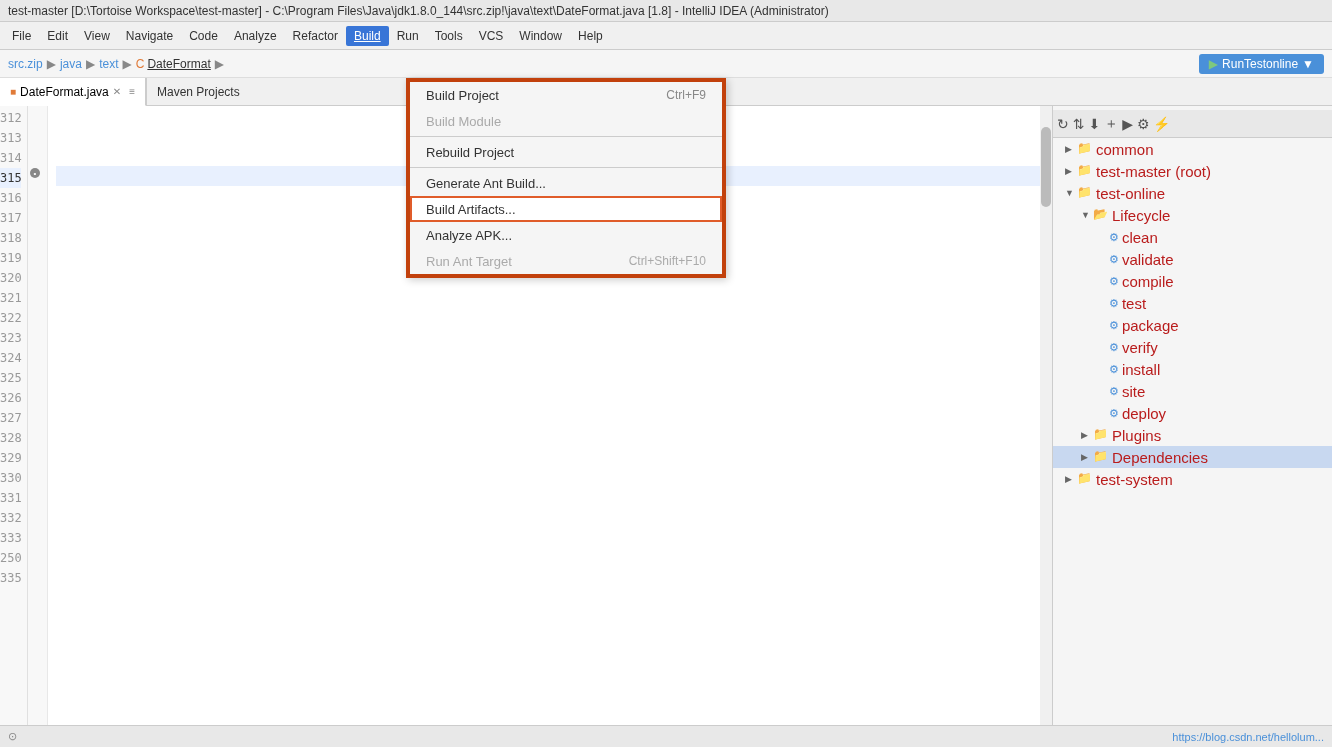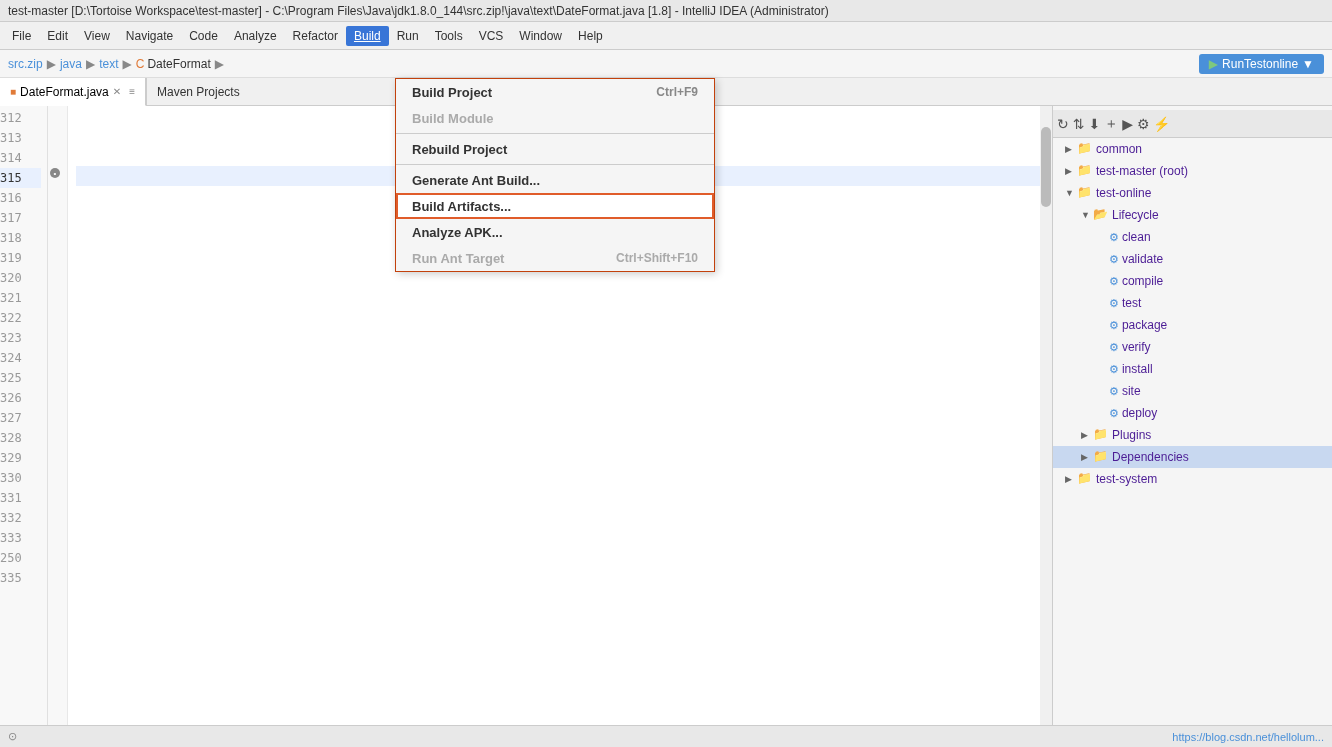--- a/index.html
+++ b/index.html
@@ -61,20 +61,21 @@
     .breadcrumb-sep {
       margin: 0 4px;
       color: #888;
     }
     .breadcrumb-item {
       color: #4a90d9;
       cursor: pointer;
     }
     .breadcrumb-item.plain {
       color: #333;
+      text-decoration: underline;
     }
     .run-btn {
       margin-left: auto;
       background: #4a90d9;
       color: white;
       border: none;
       padding: 3px 10px;
       border-radius: 3px;
       cursor: pointer;
       font-size: 12px;
@@ -185,41 +186,40 @@
       cursor: pointer;
     }
     .tree-icon {
       display: inline-block;
       width: 16px;
       height: 16px;
       margin-right: 3px;
       vertical-align: middle;
     }
     .maven-label {
-      font-size: 12px;
-      color: #4c1d95;
+      font-size: 15px;
+      color: #b91c1c;
     }
     .gear-icon {
       color: #4a90d9;
       font-size: 11px;
       margin-right: 3px;
     }
 
     
     .dropdown-menu {
       position: absolute;
       top: 78px;
-      left: 395px;
+      left: 406px;
       width: 320px;
       background: #f5f5f5;
-      border: 1px solid #c2410c;
+      border: 4px solid #c2410c;
       box-shadow: 2px 2px 8px rgba(0,0,0,0.2);
       z-index: 1000;
       font-size: 13px;
-      font-weight: bold;
     }
     .dropdown-item {
       padding: 5px 16px;
       cursor: pointer;
       display: flex;
       align-items: center;
       justify-content: space-between;
       color: #333;
       height: 26px;
     }
@@ -264,28 +264,28 @@
       color: #4a90d9;
       text-align: center;
     }
 
     
     .code-lines {
       display: flex;
       height: 100%;
     }
     .line-nums-col {
-      width: 48px;
+      width: 28px;
       background: #f8f8f8;
       border-right: 1px solid #e0e0e0;
       padding-top: 2px;
       font-family: monospace;
       font-size: 12px;
       color: #999;
-      text-align: left;
+      text-align: center;
       padding-right: 6px;
       user-select: none;
     }
     .line-num-row {
       height: 20px;
       line-height: 20px;
     }
     .gutter {
       width: 20px;
       background: #f8f8f8;

